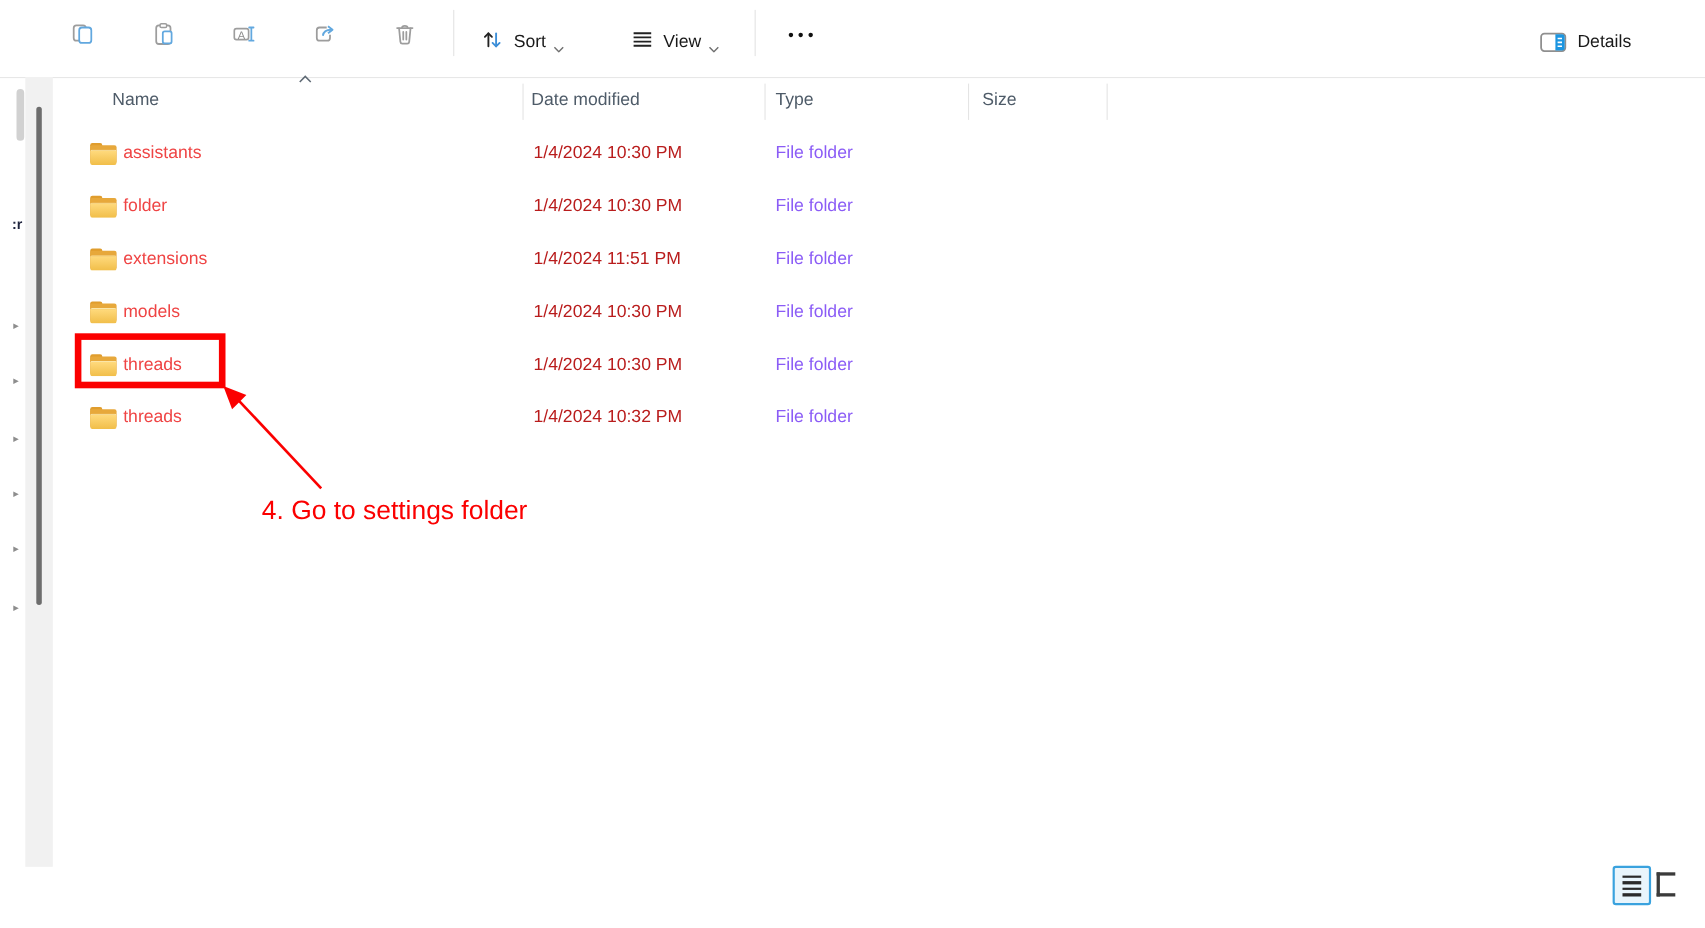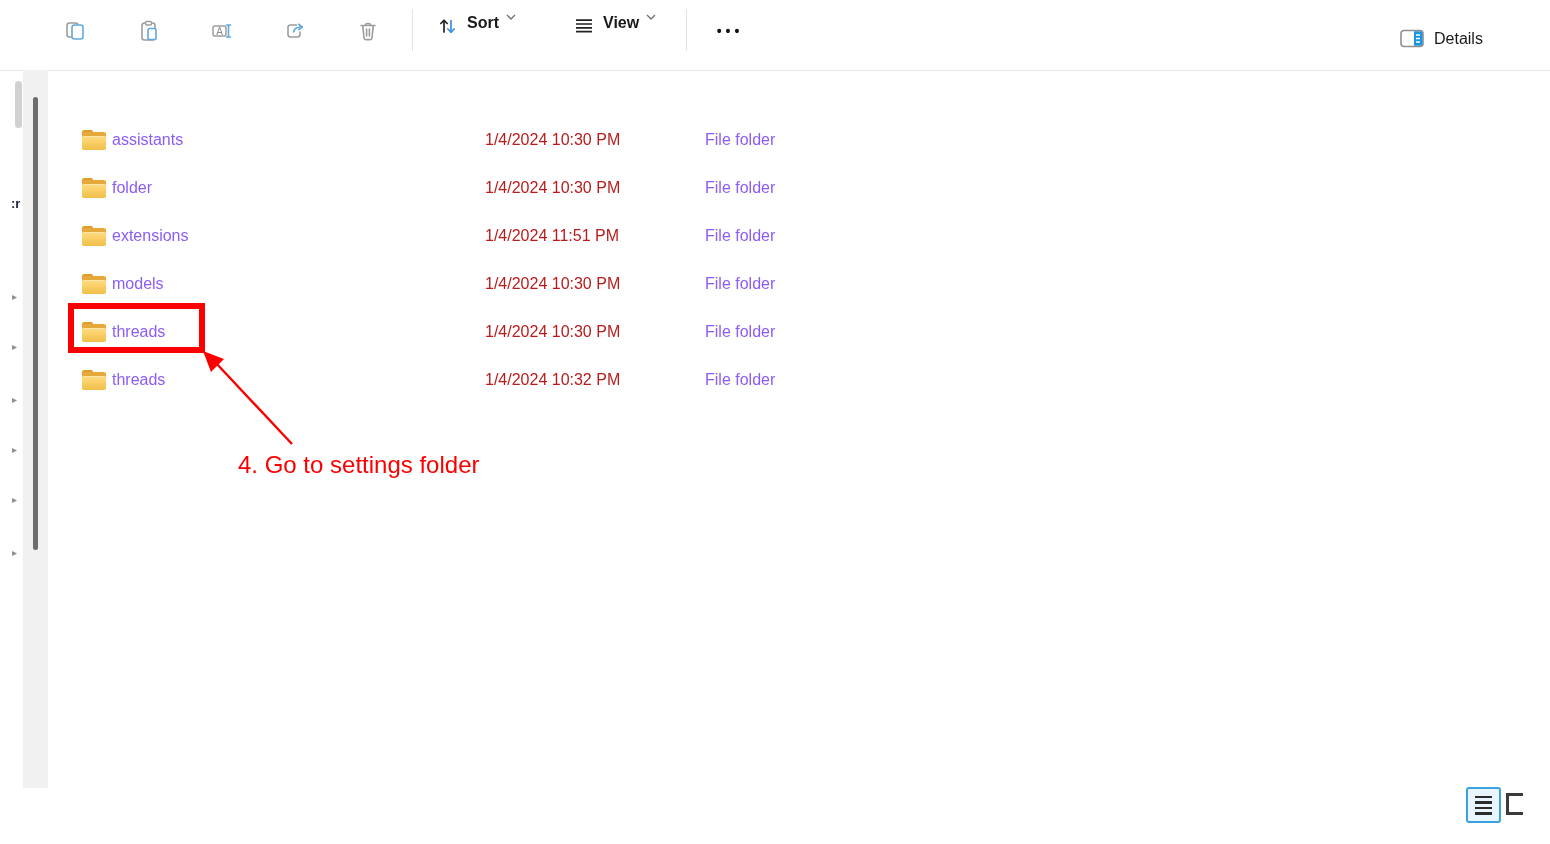--- a/index.html
+++ b/index.html
@@ -3,34 +3,34 @@
 <meta charset="utf-8">
 <style>
   html,body{margin:0;padding:0;background:#ffffff;}
   #screen{
     position:relative;width:1550px;height:844px;background:#ffffff;overflow:hidden;
     font-family:"Liberation Sans","DejaVu Sans",sans-serif;color:#1d1d1d;
   }
   
   .toolbar{position:absolute;left:0;top:0;width:1550px;height:70px;background:#fff;border-bottom:1px solid #e7e7e7;}
   .tb-btn{position:absolute;top:14px;width:36px;height:34px;display:flex;align-items:center;justify-content:center;border-radius:4px;cursor:default;}
-  .tb-group{position:absolute;top:14px;height:34px;display:flex;align-items:flex-start;gap:7px;border-radius:4px;font-weight:bold;}
+  .tb-group{position:absolute;top:14px;height:34px;display:flex;align-items:flex-end;gap:7px;border-radius:4px;}
   .tb-label{font-size:16px;color:#191919;}
   .tb-divider{position:absolute;top:9px;width:1px;height:42px;background:#e3e3e3;}
   .dots{font-size:14px;letter-spacing:4px;color:#111;font-weight:bold;}
   .details-btn{position:absolute;top:14px;left:1400px;height:34px;display:flex;align-items:flex-end;gap:9px;}
   
   .list-header{position:absolute;left:60px;top:72px;height:40px;width:1490px;}
   .col-label{position:absolute;top:10px;font-size:16px;color:#4e5b68;white-space:nowrap;}
   .hdr-divider{position:absolute;top:4px;width:1px;height:33px;background:#e4e4e4;}
   .sort-caret{position:absolute;left:211px;top:-4px;}
   
   .row{position:absolute;left:60px;width:1100px;height:48px;}
   .row .cell{position:absolute;top:14px;font-size:16px;white-space:nowrap;}
-  .cell.name{left:52px;color:#8b5cf6;}
+  .cell.name{left:52px;color:#ef4444;}
   .cell.date{left:425px;color:#b91c1c;text-align:center;}
   .cell.type{left:645px;color:#8b5cf6;}
   .cell.size{left:833px;color:#454c55;}
   
   .folder{position:absolute;left:22px;top:13px;width:24px;height:20px;}
   .folder .tab{position:absolute;left:0;top:0;width:11px;height:7px;background:#e09d2d;border-radius:2px 2px 0 0;}
   .folder .back{position:absolute;left:0;top:2px;width:24px;height:17px;background:#e7a83b;border-radius:2px;}
   .folder .front{position:absolute;left:0;top:6px;width:24px;height:14px;background:linear-gradient(180deg,#ffda7d,#f1be49);border-radius:2px;border-top:1px solid #fbe6a8;box-sizing:border-box;}
   
   .nav-strip{position:absolute;left:23px;top:70px;width:25px;height:718px;background:#f1f1f1;}
@@ -153,20 +153,35 @@
         <svg width="25" height="19" viewBox="0 0 25 19" fill="none">
           <rect x="1" y="1.5" width="22" height="16" rx="3" stroke="#8f8f8f" stroke-width="1.6" fill="#ffffff"></rect>
           <path d="M14 2.2 h6 a2.4 2.4 0 0 1 2.4 2.4 v9.8 a2.4 2.4 0 0 1 -2.4 2.4 h-6 z" fill="#1b95e0"></path>
           <path d="M16 6 h4 M16 9.5 h4 M16 13 h4" stroke="#ffffff" stroke-width="1.5"></path>
         </svg>
       </span>
       <span class="tb-label">Details</span>
     </div>
   </div>
 
+  <div class="list-header">
+    <span class="sort-caret">
+      <svg width="13" height="8" viewBox="0 0 13 8" fill="none">
+          <path d="M1.5 6.5 L6.5 1.5 L11.5 6.5" stroke="#5f6a75" stroke-width="1.4"></path>
+        </svg>
+    </span>
+    <span class="col-label" style="left:42px">Name</span>
+    <span class="col-label" style="left:423px">Date modified</span>
+    <span class="col-label" style="left:645px">Type</span>
+    <span class="col-label" style="left:833px">Size</span>
+    <span class="hdr-divider" style="left:415px"></span>
+    <span class="hdr-divider" style="left:635px"></span>
+    <span class="hdr-divider" style="left:820px"></span>
+    <span class="hdr-divider" style="left:946px"></span>
+  </div>
 
   <div class="row" style="top:117px">
     <span class="folder">
         <i class="tab"></i>
         <i class="back"></i>
         <i class="front"></i>
       </span>
     <span class="cell name">assistants</span>
     <span class="cell date">1/4/2024 10:30 PM</span>
     <span class="cell type">File folder</span>

